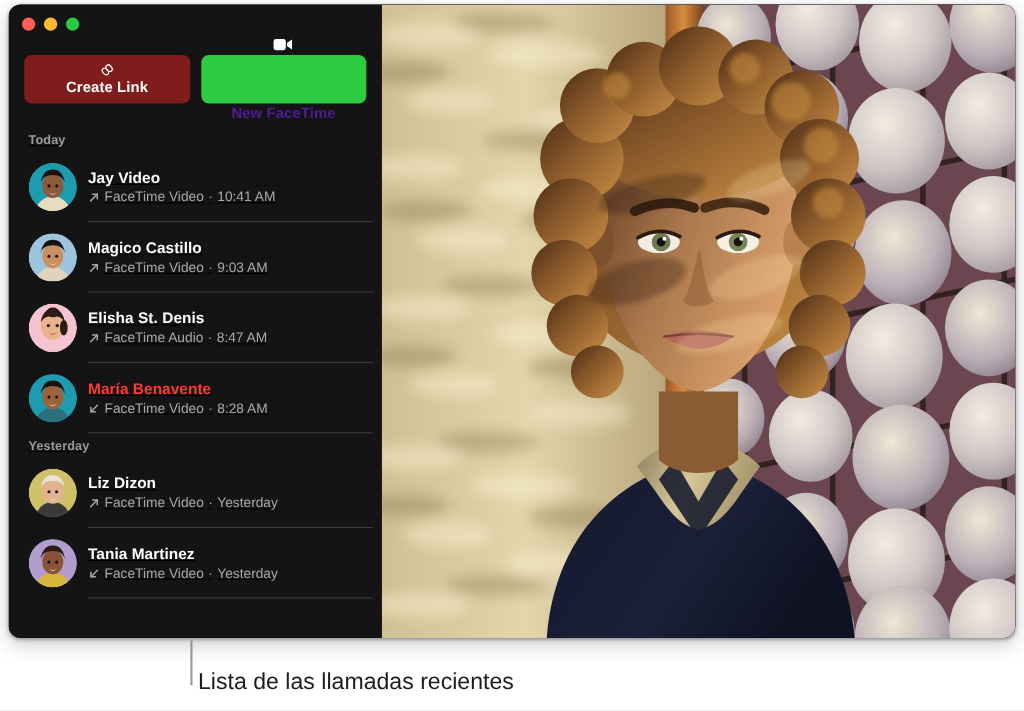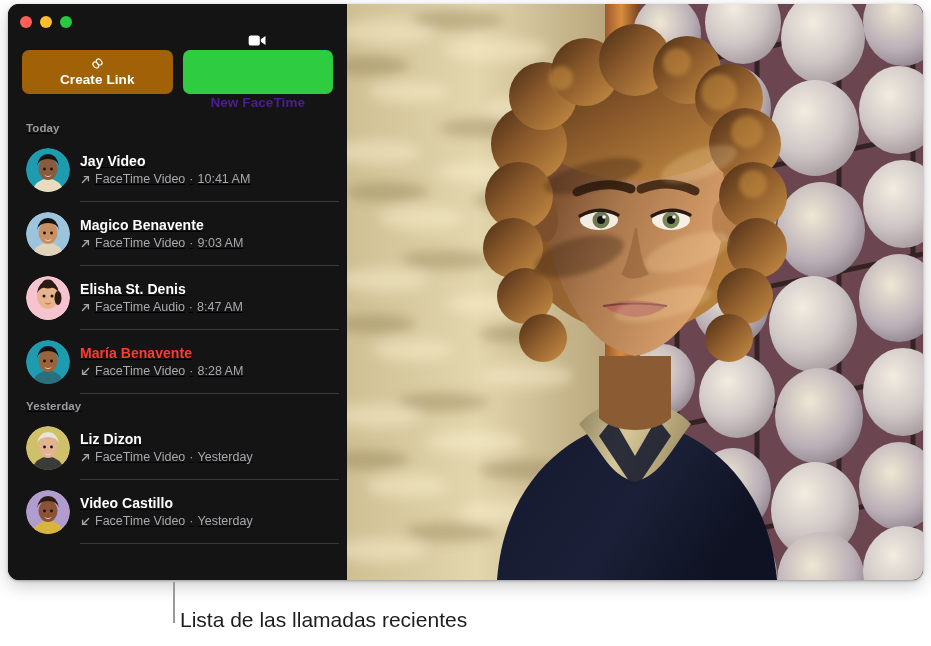--- a/index.html
+++ b/index.html
@@ -219,21 +219,21 @@
 
     <div class="sidebar">
 
       <div class="traffic-lights">
         <span class="tl" style="background:#ff5f57"></span>
         <span class="tl" style="background:#febc2e"></span>
         <span class="tl" style="background:#28c840"></span>
       </div>
 
       <div class="action-bar">
-        <button class="btn btn-create" style="background: #a16207;">
+        <button class="btn btn-create" style="background: #7f1d1d;">
           <span class="btn-icon">
             <svg viewBox="0 0 16 16" width="15" height="15" fill="none" stroke="#ffffff" stroke-width="1.2" stroke-linecap="round">
               <ellipse cx="6.2" cy="9.6" rx="2.5" ry="3.6" transform="rotate(-40 6.2 9.6)"></ellipse>
               <ellipse cx="9.8" cy="6.4" rx="2.5" ry="3.6" transform="rotate(-40 9.8 6.4)"></ellipse>
             </svg>
           </span>
           <span class="btn-label">Create Link</span>
         </button>
 
         <button class="btn btn-new" style="background: rgb(46, 204, 65);">
@@ -283,21 +283,21 @@
                 <circle cx="22" cy="22" r="22" fill="#9dc4dd"></circle>
                 <path d="M6 44 q3 -12 16 -14 q13 2 16 14 Z" fill="#dfd3bb"></path>
                 <ellipse cx="22" cy="21" rx="9.5" ry="11" fill="#c98f62"></ellipse>
                 <path d="M11 18 q2 -12 11 -12 q9 0 11 12 q-2 -7 -11 -7 q-9 0 -11 7 Z" fill="#161210"></path>
                 <circle cx="18.5" cy="21" r="1.4" fill="#17100c"></circle>
                 <circle cx="25.5" cy="21" r="1.4" fill="#17100c"></circle>
                 <path d="M18 26.5 q4 3.5 8 0 q-4 5 -8 0 Z" fill="#f0e4d4"></path>
               </svg>
             </div>
             <div class="call-text">
-              <div class="call-name">Magico Benavente</div>
+              <div class="call-name">Magico Castillo</div>
               <div class="call-sub">
                 <span class="dir-arrow">
                   <svg viewBox="0 0 11 11" fill="none" stroke="#a8a8ac" stroke-width="1.35" stroke-linecap="round" stroke-linejoin="round">
                     <path d="M2.4 8.6 L8.4 2.6"></path>
                     <path d="M4.2 2.6 L8.4 2.6 L8.4 6.8"></path>
                   </svg>
                 </span>
                 <span>FaceTime Video</span>
                 <span> · </span>
                 <span>9:03 AM</span>
@@ -398,21 +398,21 @@
                 <circle cx="22" cy="22" r="22" fill="#b09ccd"></circle>
                 <path d="M6 44 q3 -12 16 -14 q13 2 16 14 Z" fill="#d8b63e"></path>
                 <ellipse cx="22" cy="21" rx="9.5" ry="11" fill="#8a5336"></ellipse>
                 <path d="M11 18 q2 -12 11 -12 q9 0 11 12 q-2 -7 -11 -7 q-9 0 -11 7 Z" fill="#2b1b12"></path>
                 <circle cx="18.5" cy="21" r="1.4" fill="#17100c"></circle>
                 <circle cx="25.5" cy="21" r="1.4" fill="#17100c"></circle>
                 <path d="M18 26.5 q4 3.5 8 0 q-4 5 -8 0 Z" fill="#f0e4d4"></path>
               </svg>
             </div>
             <div class="call-text">
-              <div class="call-name">Video Castillo</div>
+              <div class="call-name">Tania Martinez</div>
               <div class="call-sub">
                 <span class="dir-arrow">
                   <svg viewBox="0 0 11 11" fill="none" stroke="#a8a8ac" stroke-width="1.35" stroke-linecap="round" stroke-linejoin="round">
                     <path d="M8.6 2.4 L2.6 8.4"></path>
                     <path d="M2.6 4.2 L2.6 8.4 L6.8 8.4"></path>
                   </svg>
                 </span>
                 <span>FaceTime Video</span>
                 <span> · </span>
                 <span>Yesterday</span>

